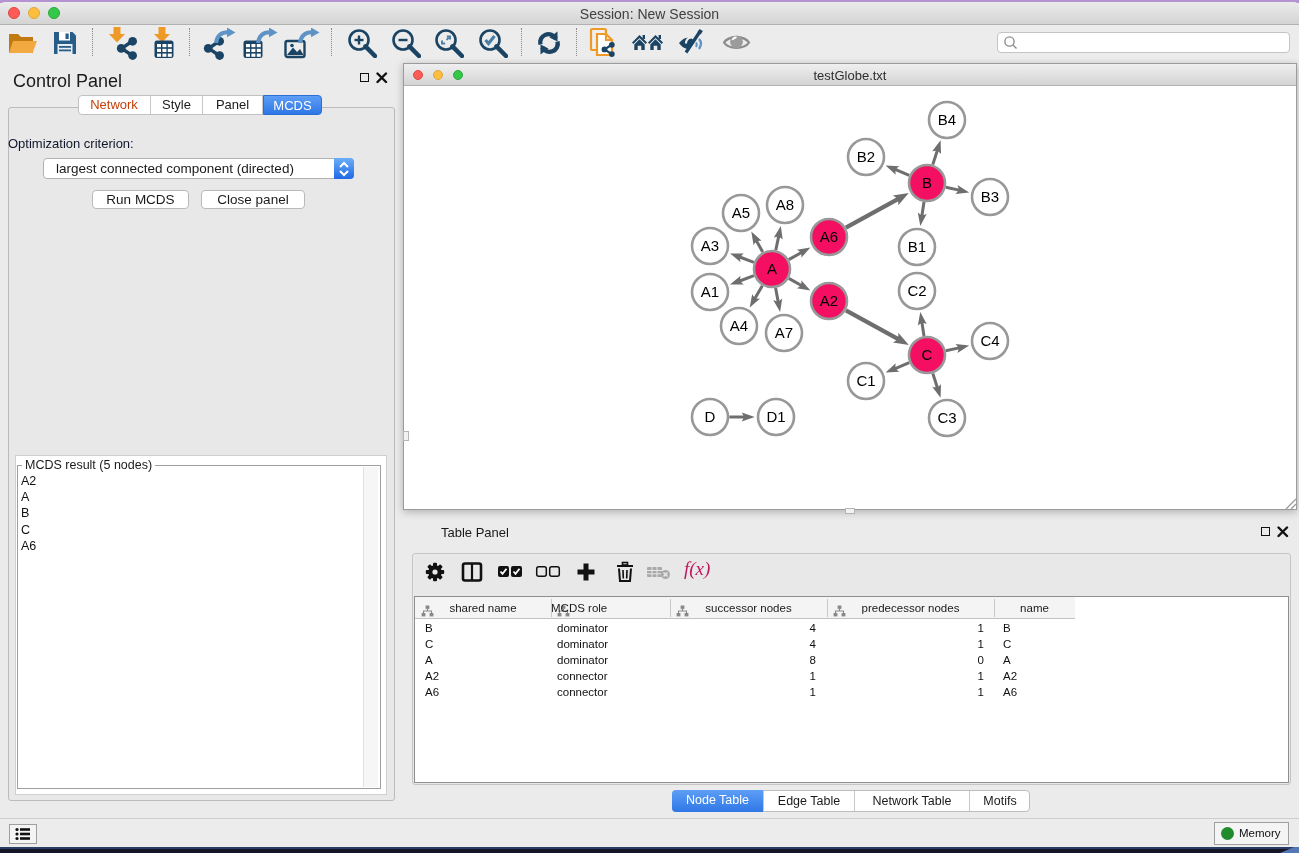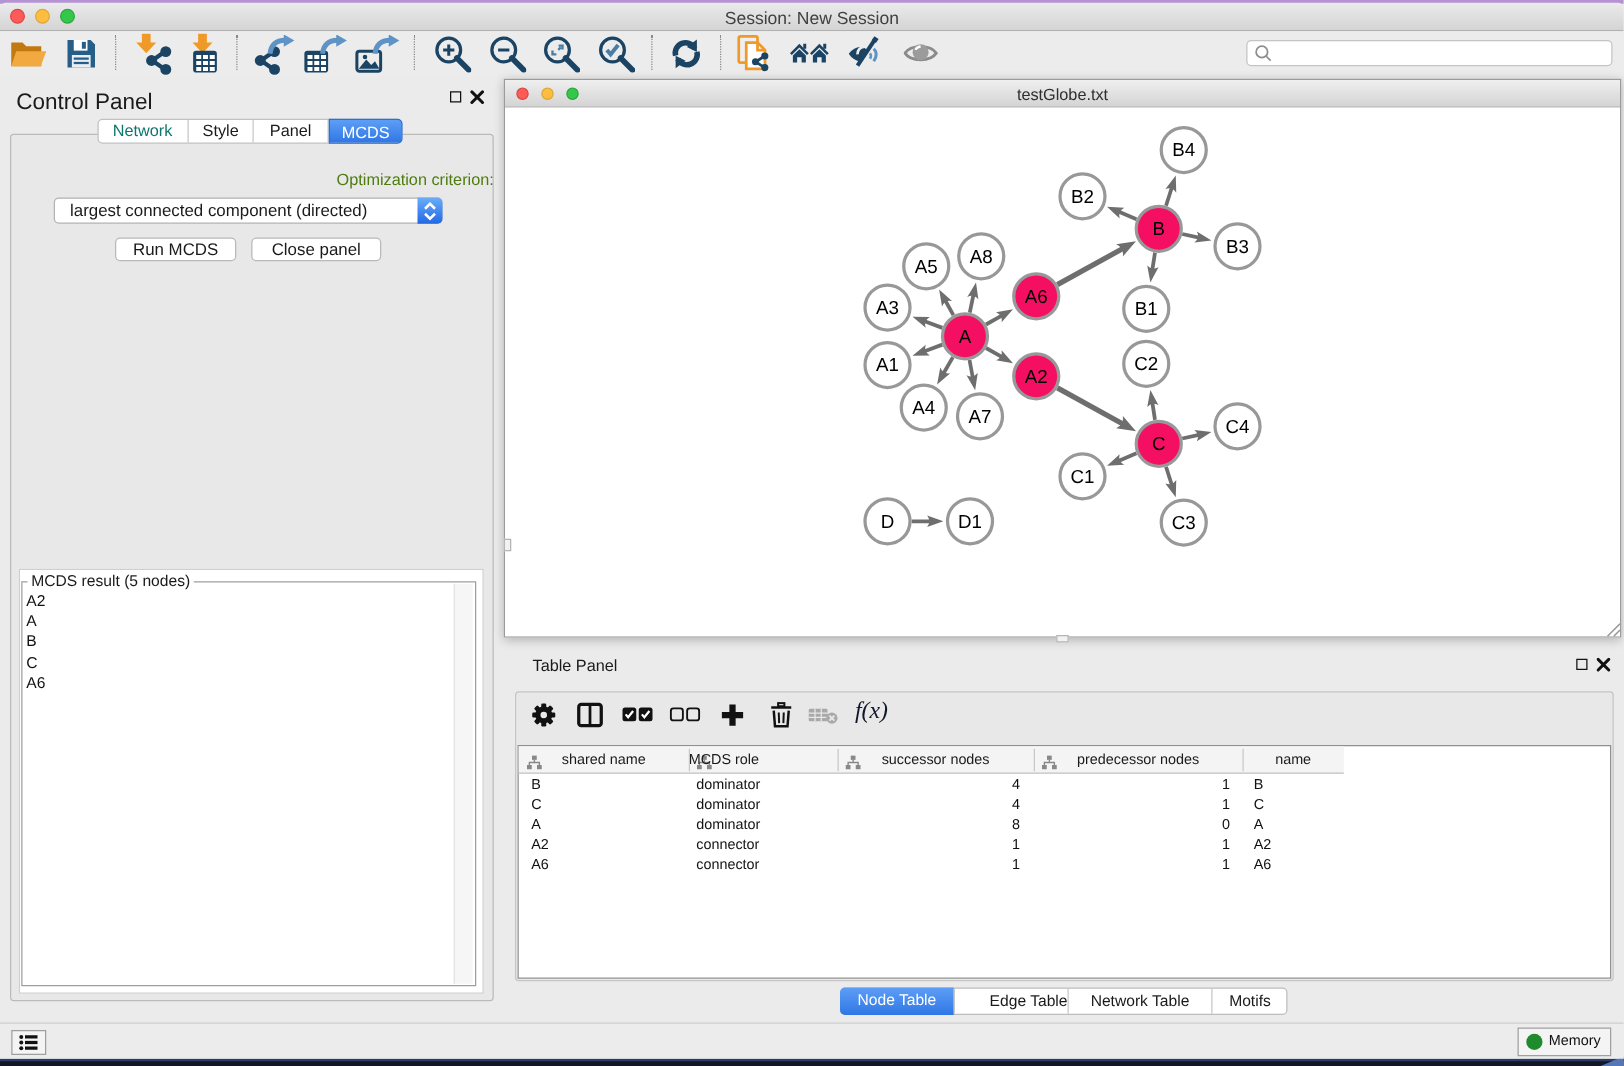--- a/index.html
+++ b/index.html
@@ -171,25 +171,25 @@
     <circle cx="6.5" cy="6.5" r="4.6" fill="none" stroke="#8d8d8d" stroke-width="1.4"></circle>
     <line x1="10" y1="10" x2="13.5" y2="13.5" stroke="#8d8d8d" stroke-width="1.4"></line>
   </svg>
 <div class="abs" style="left:13px;top:71px;font-size:18px;color:#1a1a1a">Control Panel</div>
 <div style="position:absolute;left:360px;top:73px;width:9px;height:9px;border:1.6px solid #111;box-sizing:border-box"></div>
 <svg width="12" height="12" style="position:absolute;left:376px;top:72px">
     <path d="M1.5 1.5 L10 10 M10 1.5 L1.5 10" stroke="#111" stroke-width="2.4" stroke-linecap="round"></path>
   </svg>
 <div class="abs" style="left:8px;top:107px;width:387px;height:694px;background:#e9e8e9;border:1px solid #bcbbbc;border-radius:3px"></div>
 <div class="abs" style="left:78px;top:95px;width:244px;height:20px;background:#fff;border:1px solid #c2c1c2;border-radius:4px"></div>
-<div class="abs" style="left:78px;top:96px;width:73px;height:18px;border-right:1px solid #c8c8c8;color:#0f766e;text-align:center;font-size:13px;line-height:18px">Network</div>
+<div class="abs" style="left:78px;top:96px;width:73px;height:18px;border-right:1px solid #c8c8c8;color:#c2410c;text-align:center;font-size:13px;line-height:18px">Network</div>
 <div class="abs" style="left:151px;top:96px;width:52px;height:18px;border-right:1px solid #c8c8c8;color:#1a1a1a;text-align:center;font-size:13px;line-height:18px">Style</div>
 <div class="abs" style="left:203px;top:96px;width:60px;height:18px;border-right:1px solid #c8c8c8;color:#1a1a1a;text-align:center;font-size:13px;line-height:18px">Panel</div>
 <div class="abs" style="left:263px;top:95px;width:59px;height:20px;background:linear-gradient(#5d9ef5,#2f77e6);border:1px solid #2a6fd4;border-radius:0 4px 4px 0;color:#fff;text-align:center;font-size:13px;line-height:19px">MCDS</div>
-<div class="abs" style="left:8px;top:136px;width:387px;text-align:right;font-size:13px;color:#4d7c0f">Optimization criterion:</div>
+<div class="abs" style="left:8px;top:136px;width:387px;text-align:left;font-size:13px;color:#0f172a">Optimization criterion:</div>
 <div class="abs" style="left:43px;top:158px;width:311px;height:21px;background:#fff;border:1px solid #b2b2b2;border-radius:4px"></div>
 <div class="abs" style="left:56px;top:161px;font-size:13.5px;color:#1a1a1a">largest connected component (directed)</div>
 <div class="abs" style="left:334px;top:158px;width:20px;height:21px;background:linear-gradient(#6aaef9,#2268e5);border-radius:0 4px 4px 0"></div>
 <svg width="12" height="16" style="position:absolute;left:338px;top:161px">
     <path d="M2 6 L6 2 L10 6" fill="none" stroke="#fff" stroke-width="2"></path>
     <path d="M2 10 L6 14 L10 10" fill="none" stroke="#fff" stroke-width="2"></path>
   </svg>
 <div class="abs" style="left:92px;top:190px;width:97px;height:19px;background:#fff;border:1px solid #b9b9b9;border-radius:4px;text-align:center;font-size:13.5px;line-height:17px;color:#1a1a1a">Run MCDS</div>
 <div class="abs" style="left:201px;top:190px;width:104px;height:19px;background:#fff;border:1px solid #b9b9b9;border-radius:4px;text-align:center;font-size:13.5px;line-height:17px;color:#1a1a1a">Close panel</div>
 <div class="abs" style="left:15px;top:455px;width:372px;height:340px;background:#fff;border:1px solid #cfcfcf"></div>
@@ -285,21 +285,21 @@
 <text x="306" y="335" text-anchor="middle" font-family="Liberation Sans, sans-serif" font-size="15" fill="#000">D</text>
 <circle cx="372" cy="330" r="18.0" fill="#ffffff" stroke="#989898" stroke-width="2.6"></circle>
 <text x="372" y="335" text-anchor="middle" font-family="Liberation Sans, sans-serif" font-size="15" fill="#000">D1</text>
 </svg>
   </div>
 <div class="abs" style="left:403px;top:431px;width:6px;height:10px;background:#f2f2f2;border:1px solid #b5b5b5"></div>
 <div class="abs" style="left:845px;top:508px;width:10px;height:6px;background:#f2f2f2;border:1px solid #b5b5b5"></div>
 <svg width="14" height="14" style="position:absolute;left:1283px;top:496px">
     <path d="M13 3 L3 13 M13 8 L8 13" stroke="#9a9a9a" stroke-width="1.3"></path>
   </svg>
-<div class="abs" style="left:426px;top:525px;font-size:13px;color:#1a1a1a">Table Panel</div>
+<div class="abs" style="left:441px;top:525px;font-size:13px;color:#1a1a1a">Table Panel</div>
 <div style="position:absolute;left:1261px;top:527px;width:9px;height:9px;border:1.6px solid #111;box-sizing:border-box"></div>
 <svg width="12" height="12" style="position:absolute;left:1277px;top:526px">
     <path d="M1.5 1.5 L10 10 M10 1.5 L1.5 10" stroke="#111" stroke-width="2.4" stroke-linecap="round"></path>
   </svg>
 <div class="abs" style="left:412px;top:553px;width:879px;height:232px;background:#e9e8e9;border:1px solid #c6c5c6;border-radius:3px"></div>
 <svg width="22" height="22" viewBox="-11 -11 22 22" style="position:absolute;left:424px;top:561px">
     <rect x="-2" y="-9.2" width="4" height="5" rx="1" fill="#111" transform="rotate(0)"></rect>
     <rect x="-2" y="-9.2" width="4" height="5" rx="1" fill="#111" transform="rotate(45)"></rect>
     <rect x="-2" y="-9.2" width="4" height="5" rx="1" fill="#111" transform="rotate(90)"></rect>
     <rect x="-2" y="-9.2" width="4" height="5" rx="1" fill="#111" transform="rotate(135)"></rect>
@@ -336,21 +336,21 @@
     </svg></div>
 <div style="position:absolute;left:646px;top:561px"><svg width="26" height="22" viewBox="0 0 26 22" style="">
       <rect x="1" y="6" width="15" height="10" rx="1" fill="#a9a9a9"></rect>
       <line x1="1" y1="9.5" x2="16" y2="9.5" stroke="#e8e8e8" stroke-width="1"></line>
       <line x1="1" y1="12.8" x2="16" y2="12.8" stroke="#e8e8e8" stroke-width="1"></line>
       <line x1="6" y1="6" x2="6" y2="16" stroke="#e8e8e8" stroke-width="1"></line>
       <line x1="11" y1="6" x2="11" y2="16" stroke="#e8e8e8" stroke-width="1"></line>
       <circle cx="19.5" cy="13.5" r="4.5" fill="#a9a9a9"></circle>
       <path d="M17.5 11.5 L21.5 15.5 M21.5 11.5 L17.5 15.5" stroke="#e8e8e8" stroke-width="1.5"></path>
     </svg></div>
-<div class="abs" style="left:684px;top:558px;font-size:19px;font-style:italic;color:#0f172a;font-family:'Liberation Serif',serif">f(x)</div>
+<div class="abs" style="left:684px;top:558px;font-size:19px;font-style:italic;color:#be185d;font-family:'Liberation Serif',serif">f(x)</div>
 <div class="abs" style="left:414px;top:596px;width:875px;height:187px;background:#fff;border:1px solid #8f8f8f"></div>
 <div class="abs" style="left:415px;top:597px;width:660px;height:22px;background:#f4f4f4;border-bottom:1px solid #c2c2c2"></div>
 <div class="abs" style="left:421px;top:602px"><svg width="13" height="12" viewBox="0 0 13 12" style="vertical-align:-1px">
       <rect x="4.6" y="0.5" width="3.8" height="3.4" fill="#888"></rect>
       <path d="M6.5 4 L6.5 6 M2.5 8 L2.5 6 L10.5 6 L10.5 8" fill="none" stroke="#888" stroke-width="1.1"></path>
       <rect x="0.6" y="8" width="3.8" height="3.4" fill="#888"></rect>
       <rect x="8.6" y="8" width="3.8" height="3.4" fill="#888"></rect>
     </svg></div>
 <div class="abs" style="left:415px;top:602px;width:136px;text-align:center;font-size:11.5px;color:#1a1a1a">shared name</div>
 <div class="abs" style="left:557px;top:602px"><svg width="13" height="12" viewBox="0 0 13 12" style="vertical-align:-1px">
@@ -399,21 +399,21 @@
 <div class="abs" style="left:700px;top:670px;width:116px;text-align:right;font-size:11.5px;color:#111">1</div>
 <div class="abs" style="left:868px;top:670px;width:116px;text-align:right;font-size:11.5px;color:#111">1</div>
 <div class="abs" style="left:1003px;top:670px;font-size:11.5px;color:#111">A2</div>
 <div class="abs" style="left:425px;top:686px;font-size:11.5px;color:#111">A6</div>
 <div class="abs" style="left:557px;top:686px;font-size:11.5px;color:#111">connector</div>
 <div class="abs" style="left:700px;top:686px;width:116px;text-align:right;font-size:11.5px;color:#111">1</div>
 <div class="abs" style="left:868px;top:686px;width:116px;text-align:right;font-size:11.5px;color:#111">1</div>
 <div class="abs" style="left:1003px;top:686px;font-size:11.5px;color:#111">A6</div>
 <div class="abs" style="left:672px;top:790px;width:358px;height:22px;background:#fff;border:1px solid #bdbdbd;border-radius:4px"></div>
 <div class="abs" style="left:672px;top:790px;width:91px;height:22px;background:linear-gradient(#5d9ef5,#2f77e6);border-radius:4px 0 0 4px;color:#fff;text-align:center;font-size:12.5px;line-height:21px">Node Table</div>
-<div class="abs" style="left:763px;top:791px;width:91px;height:20px;border-left:1px solid #c8c8c8;color:#1a1a1a;text-align:right;font-size:12.5px;line-height:20px">Edge Table</div>
+<div class="abs" style="left:763px;top:791px;width:91px;height:20px;border-left:1px solid #c8c8c8;color:#1a1a1a;text-align:center;font-size:12.5px;line-height:20px">Edge Table</div>
 <div class="abs" style="left:854px;top:791px;width:115px;height:20px;border-left:1px solid #c8c8c8;color:#1a1a1a;text-align:center;font-size:12.5px;line-height:20px">Network Table</div>
 <div class="abs" style="left:969px;top:791px;width:61px;height:20px;border-left:1px solid #c8c8c8;color:#1a1a1a;text-align:center;font-size:12.5px;line-height:20px">Motifs</div>
 <div class="abs" style="left:0;top:818px;width:1299px;height:29px;background:#ececec;border-top:1px solid #cdcdcd"></div>
 <div class="abs" style="left:9px;top:824px;width:28px;height:20px;background:#f4f4f4;border:1px solid #9f9f9f"></div>
 <svg width="16" height="14" style="position:absolute;left:15px;top:827px">
     <circle cx="2" cy="2.5" r="1.6" fill="#111"></circle>
     <rect x="5" y="1.2" width="10" height="2.6" fill="#111"></rect>
     <circle cx="2" cy="7" r="1.6" fill="#111"></circle>
     <rect x="5" y="5.7" width="10" height="2.6" fill="#111"></rect>
     <circle cx="2" cy="11.5" r="1.6" fill="#111"></circle>

